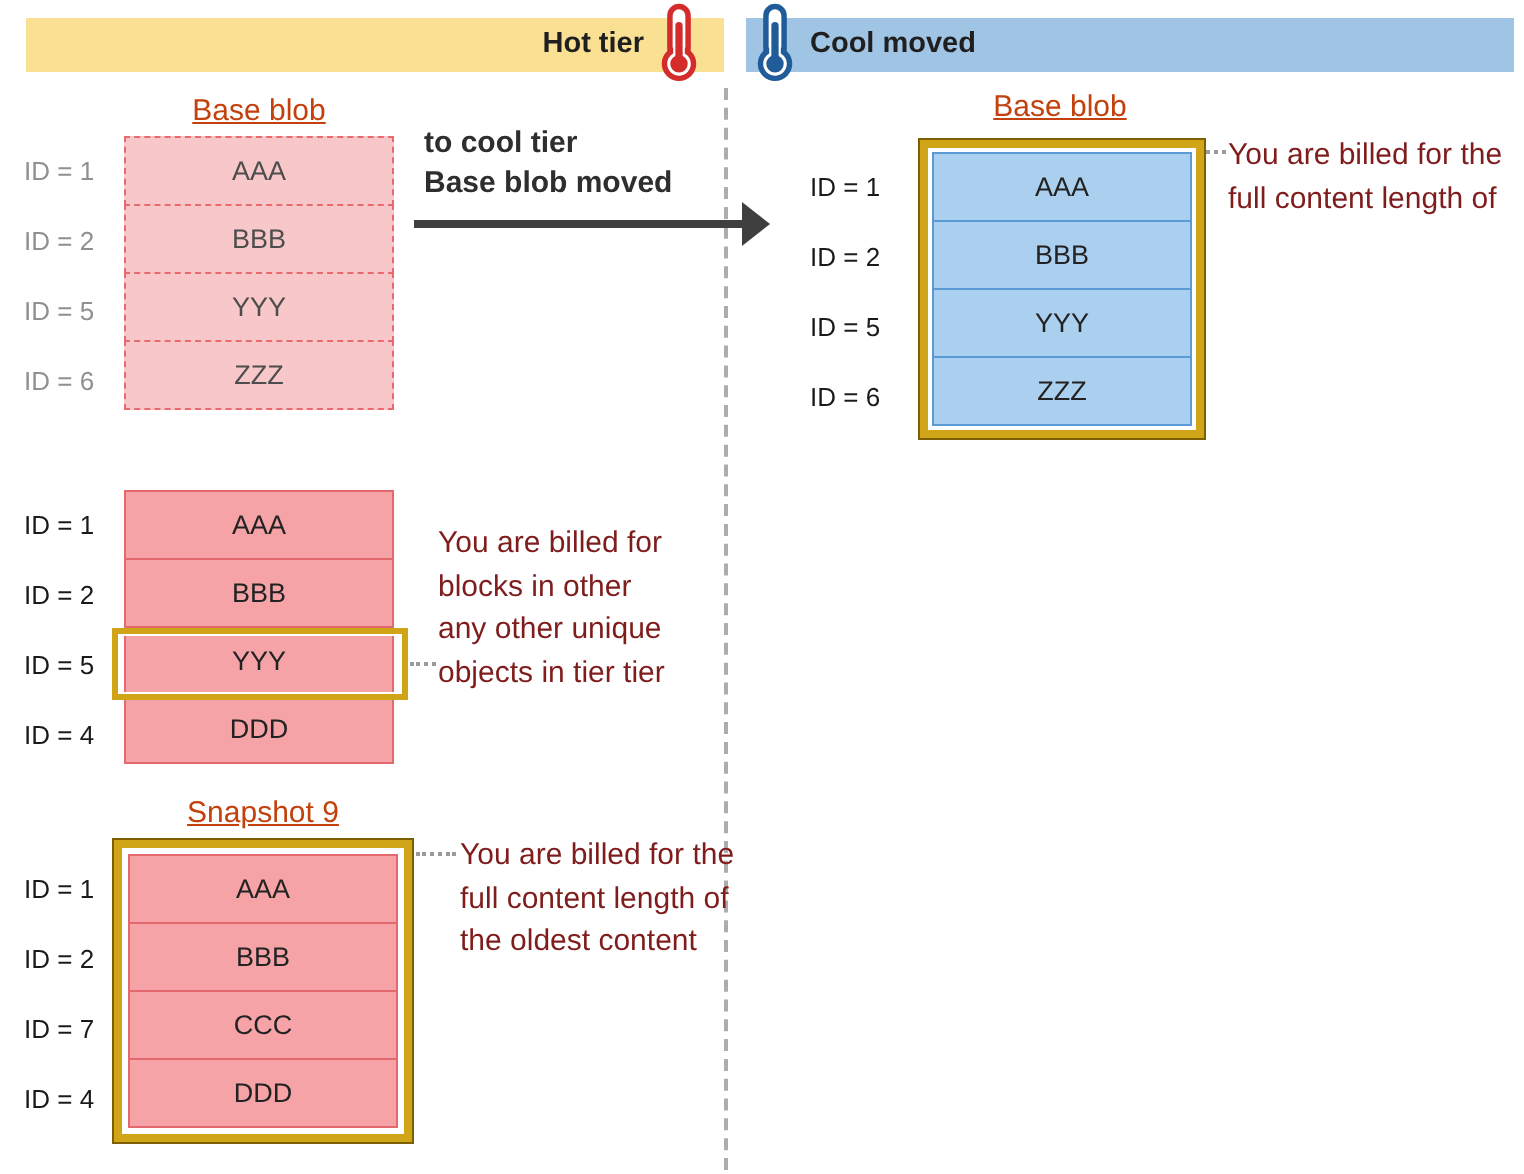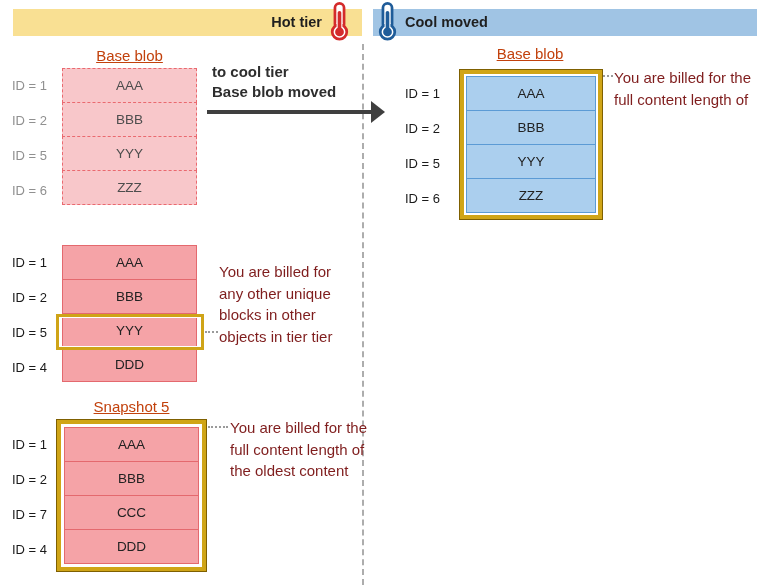--- a/index.html
+++ b/index.html
@@ -104,26 +104,26 @@
   <div class="abs block-table" style="left:62px;top:245px;width:135px;">
     <div class="block blk-pink">AAA</div>
     <div class="block blk-pink">BBB</div>
     <div class="block blk-pink">YYY</div>
     <div class="block blk-pink">DDD</div>
   </div>
   <div class="abs" id="snap2-highlight"></div>
   <div class="abs dot-connector" style="left:205px;top:331px;width:13px;"></div>
   <div class="abs note" style="left:219px;top:261px;">
     <div>You are billed for</div>
+    <div>blocks in other</div>
     <div>any other unique</div>
-    <div>blocks in other</div>
     <div>objects in tier tier</div>
   </div>
 
-  <div class="abs blob-title" style="left:64px;top:399px;width:135px;">Snapshot 5</div>
+  <div class="abs blob-title" style="left:64px;top:399px;width:135px;">Snapshot 9</div>
   <div class="abs id-col" style="left:12px;top:427px;">
     <div class="id-label id-dark">ID = 1</div>
     <div class="id-label id-dark">ID = 2</div>
     <div class="id-label id-dark">ID = 7</div>
     <div class="id-label id-dark">ID = 4</div>
   </div>
   <div class="abs gold-wrap" style="left:57px;top:420px;padding:3px;">
     <div class="block-table" style="width:135px;">
       <div class="block blk-pink">AAA</div>
       <div class="block blk-pink">BBB</div>

